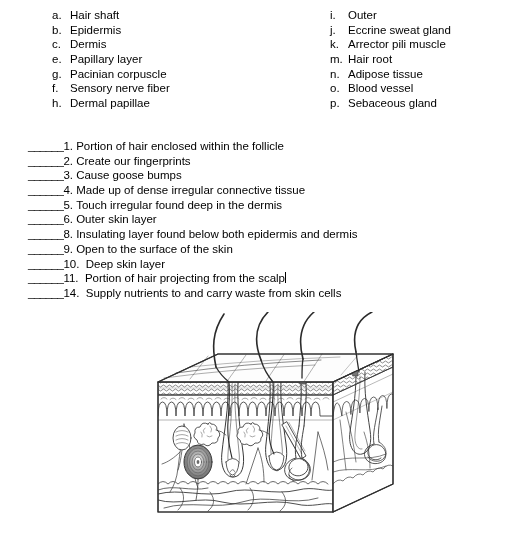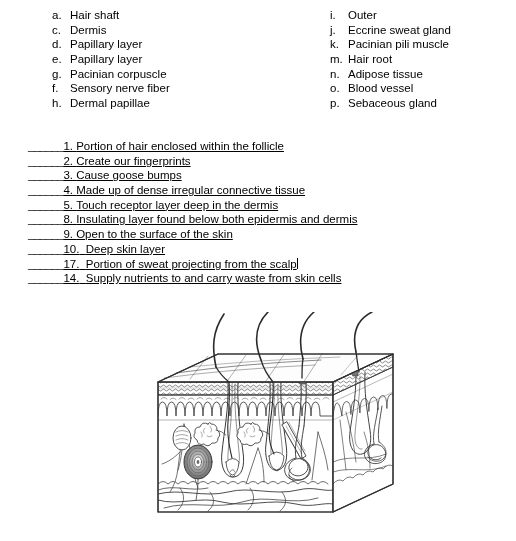--- a/index.html
+++ b/index.html
@@ -49,21 +49,20 @@
     display: inline;
     font-size: 11.5px;
   }
 
   
   #definitions {
     position: absolute;
     left: 28px;
     top: 139px;
     width: 470px;
-    text-decoration: underline;
   }
   .def-item {
     height: 14.7px;
     line-height: 14.7px;
     font-size: 11.5px;
     white-space: nowrap;
   }
   .def-blank {
     display: inline-block;
     letter-spacing: -0.5px;
@@ -99,26 +98,26 @@
 </head>
 <body>
 
 <div id="word-bank">
 
   <div class="bank-col" id="bank-col-left">
     <div class="bank-item">
       <span class="bank-letter">a.</span><span class="bank-label">Hair shaft</span>
     </div>
     <div class="bank-item">
+      <span class="bank-letter">b.</span><span class="bank-label">Epidermis</span>
+    </div>
+    <div class="bank-item">
       <span class="bank-letter">c.</span><span class="bank-label">Dermis</span>
     </div>
     <div class="bank-item">
-      <span class="bank-letter">d.</span><span class="bank-label">Papillary layer</span>
-    </div>
-    <div class="bank-item">
       <span class="bank-letter">e.</span><span class="bank-label">Papillary layer</span>
     </div>
     <div class="bank-item">
       <span class="bank-letter">g.</span><span class="bank-label">Pacinian corpuscle</span>
     </div>
     <div class="bank-item">
       <span class="bank-letter">f.</span><span class="bank-label">Sensory nerve fiber</span>
     </div>
     <div class="bank-item">
       <span class="bank-letter">h.</span><span class="bank-label">Dermal papillae</span>
@@ -126,21 +125,21 @@
   </div>
 
   <div class="bank-col" id="bank-col-right">
     <div class="bank-item">
       <span class="bank-letter">i.</span><span class="bank-label">Outer</span>
     </div>
     <div class="bank-item">
       <span class="bank-letter">j.</span><span class="bank-label">Eccrine sweat gland</span>
     </div>
     <div class="bank-item">
-      <span class="bank-letter">k.</span><span class="bank-label">Pacinian pili muscle</span>
+      <span class="bank-letter">k.</span><span class="bank-label">Arrector pili muscle</span>
     </div>
     <div class="bank-item">
       <span class="bank-letter">m.</span><span class="bank-label">Hair root</span>
     </div>
     <div class="bank-item">
       <span class="bank-letter">n.</span><span class="bank-label">Adipose tissue</span>
     </div>
     <div class="bank-item">
       <span class="bank-letter">o.</span><span class="bank-label">Blood vessel</span>
     </div>
@@ -162,39 +161,42 @@
 
   <div class="def-item">
     <span class="def-blank">______</span><span class="def-num">3.</span>&nbsp;<span class="def-text">Cause goose bumps</span>
   </div>
 
   <div class="def-item">
     <span class="def-blank">______</span><span class="def-num">4.</span>&nbsp;<span class="def-text">Made up of dense irregular connective tissue</span>
   </div>
 
   <div class="def-item">
-    <span class="def-blank">______</span><span class="def-num">5.</span>&nbsp;<span class="def-text">Touch receptor layer deep in the dermis</span>
-  </div>
-
+    <span class="def-blank">______</span><span class="def-num">5.</span>&nbsp;<span class="def-text">Touch irregular found deep in the dermis</span>
+  </div>
+
+  <div class="def-item">
+    <span class="def-blank">______</span><span class="def-num">6.</span>&nbsp;<span class="def-text">Outer skin layer</span>
+  </div>
 
 
   <div class="def-item">
     <span class="def-blank">______</span><span class="def-num">8.</span>&nbsp;<span class="def-text">Insulating layer found below both epidermis and dermis</span>
   </div>
 
   <div class="def-item">
     <span class="def-blank">______</span><span class="def-num">9.</span>&nbsp;<span class="def-text">Open to the surface of the skin</span>
   </div>
 
   <div class="def-item">
     <span class="def-blank">______</span><span class="def-num">10.</span>&nbsp;&nbsp;<span class="def-text">Deep skin layer</span>
   </div>
 
   <div class="def-item">
-    <span class="def-blank">______</span><span class="def-num">17.</span>&nbsp;&nbsp;<span class="def-text">Portion of sweat projecting from the scalp</span><span class="caret"></span>
+    <span class="def-blank">______</span><span class="def-num">11.</span>&nbsp;&nbsp;<span class="def-text">Portion of hair projecting from the scalp</span><span class="caret"></span>
   </div>
 
   <div class="def-item">
     <span class="def-blank">______</span><span class="def-num">14.</span>&nbsp;&nbsp;<span class="def-text">Supply nutrients to and carry waste from skin cells</span>
   </div>
 
 </div>
 
 <div id="diagram-wrap">
 <svg id="skin-diagram" width="275" height="212" viewBox="0 0 275 212" xmlns="http://www.w3.org/2000/svg">

